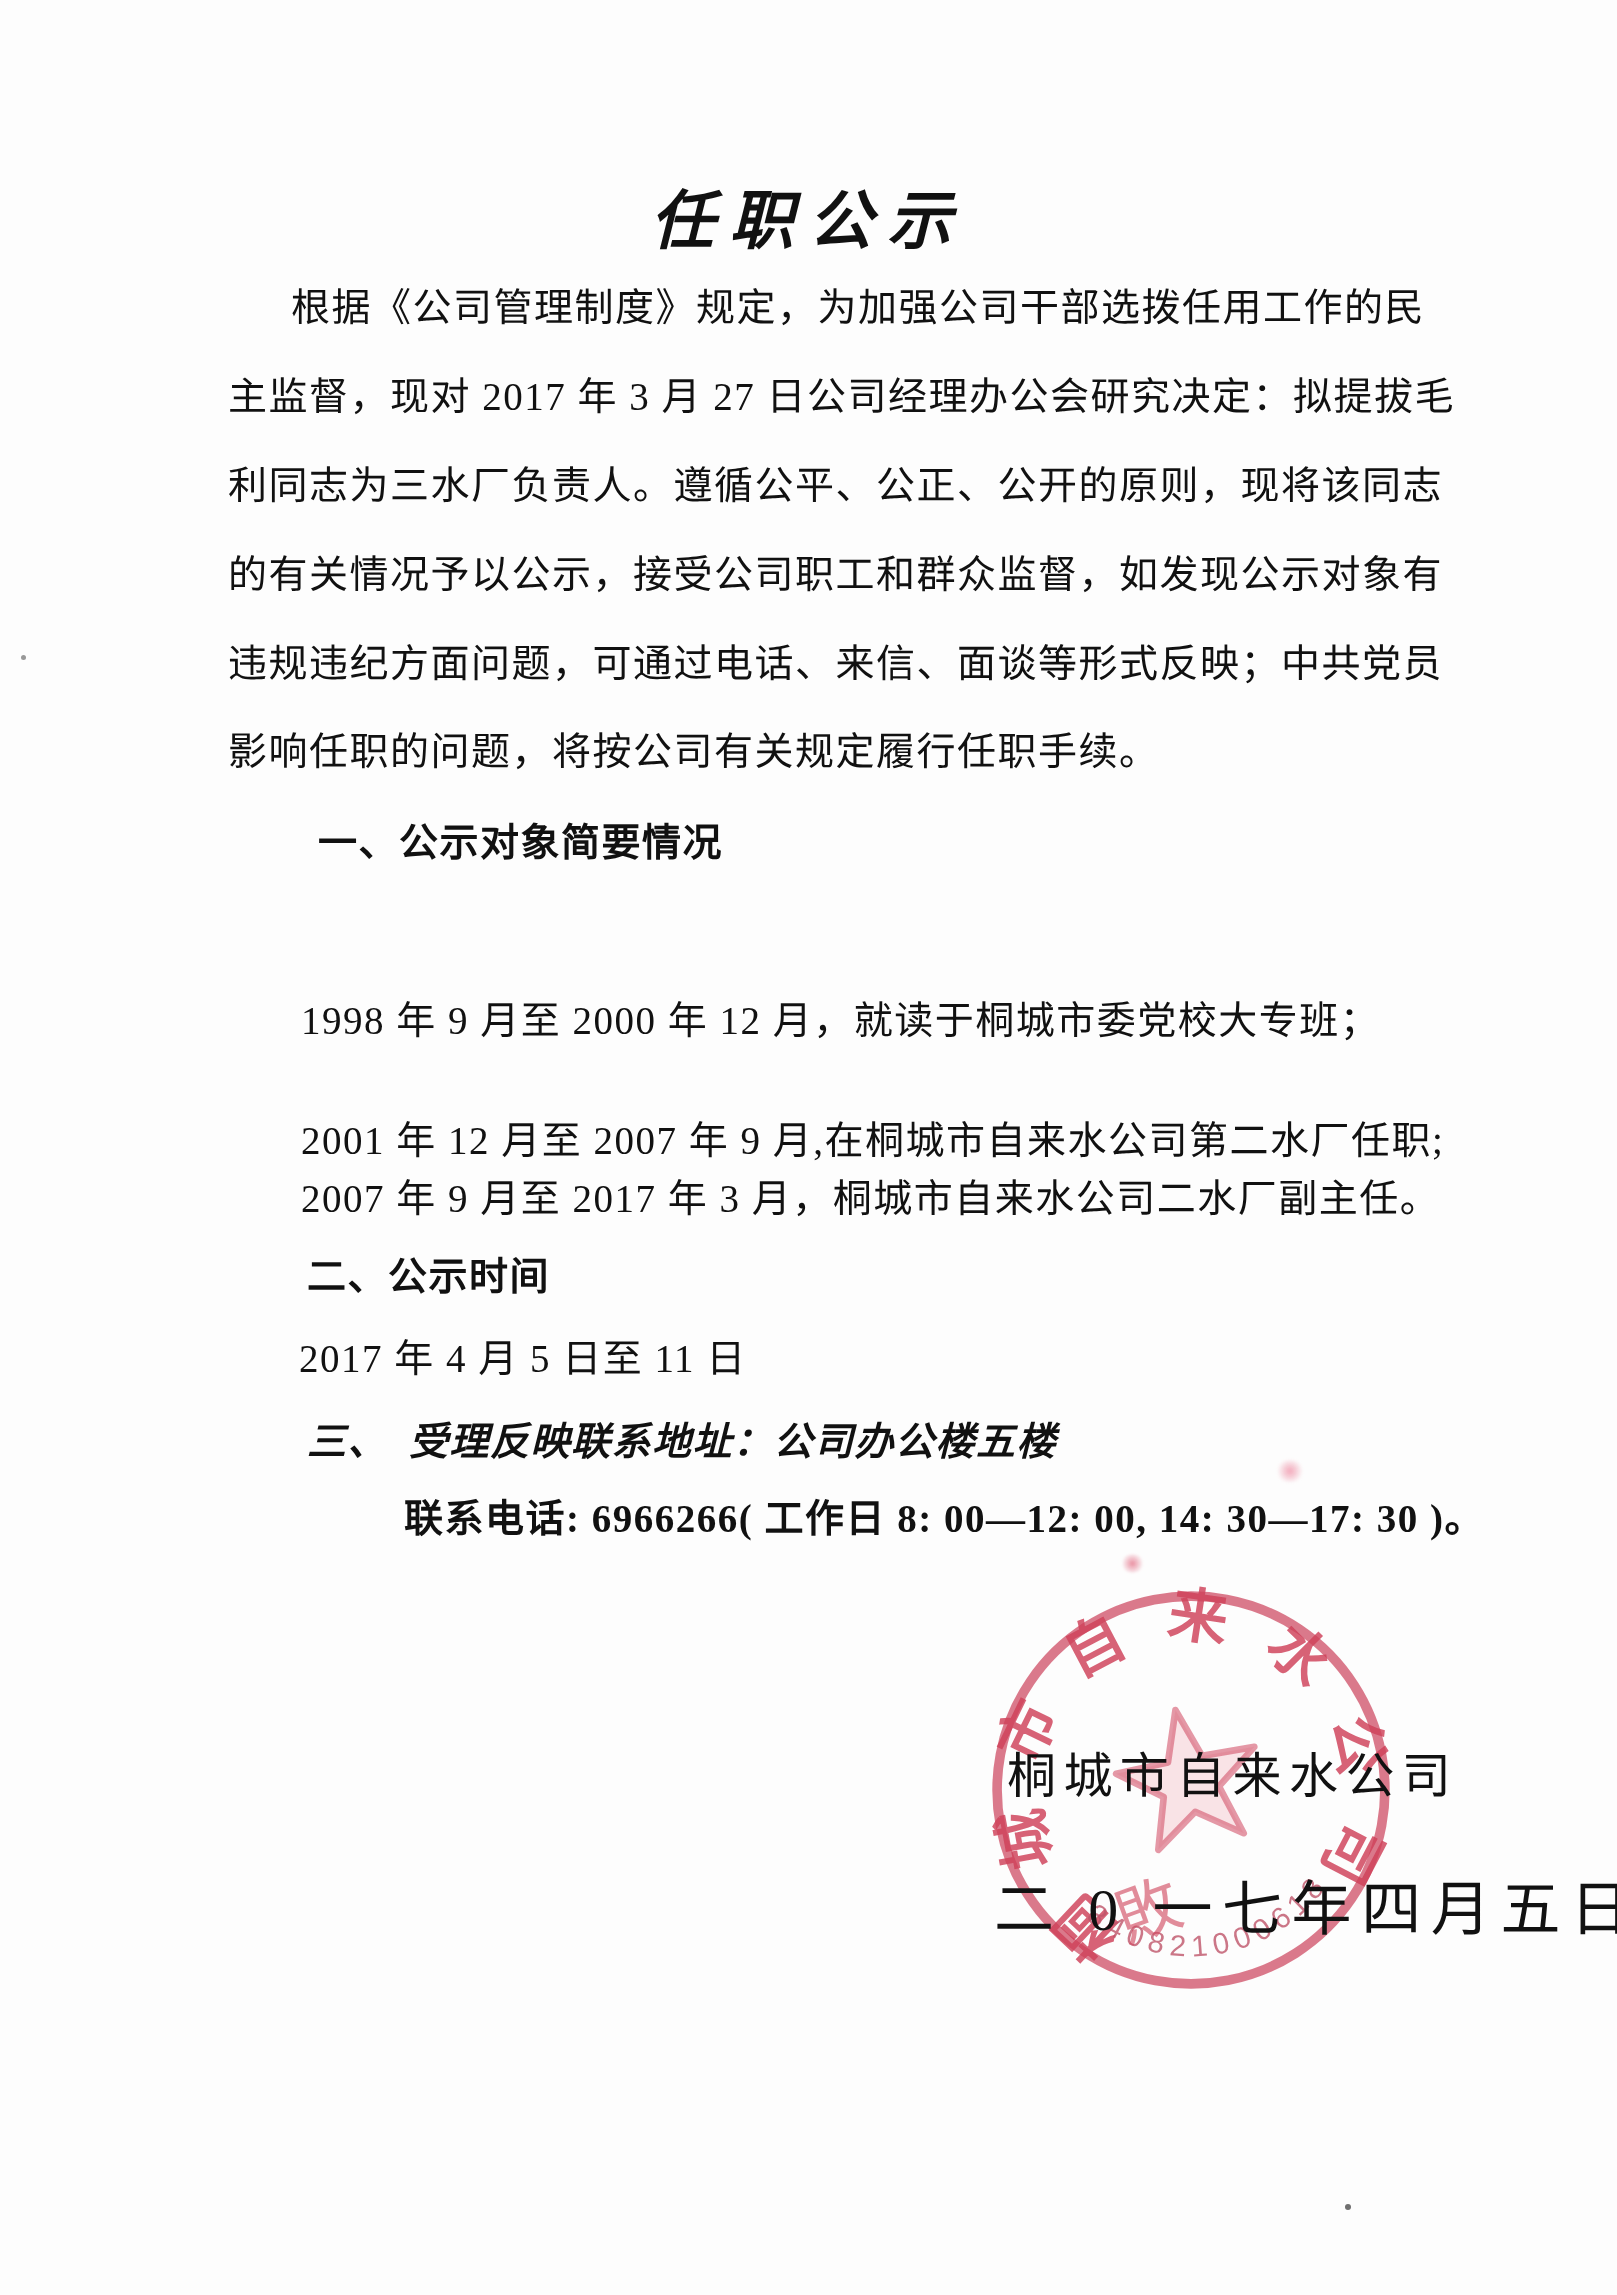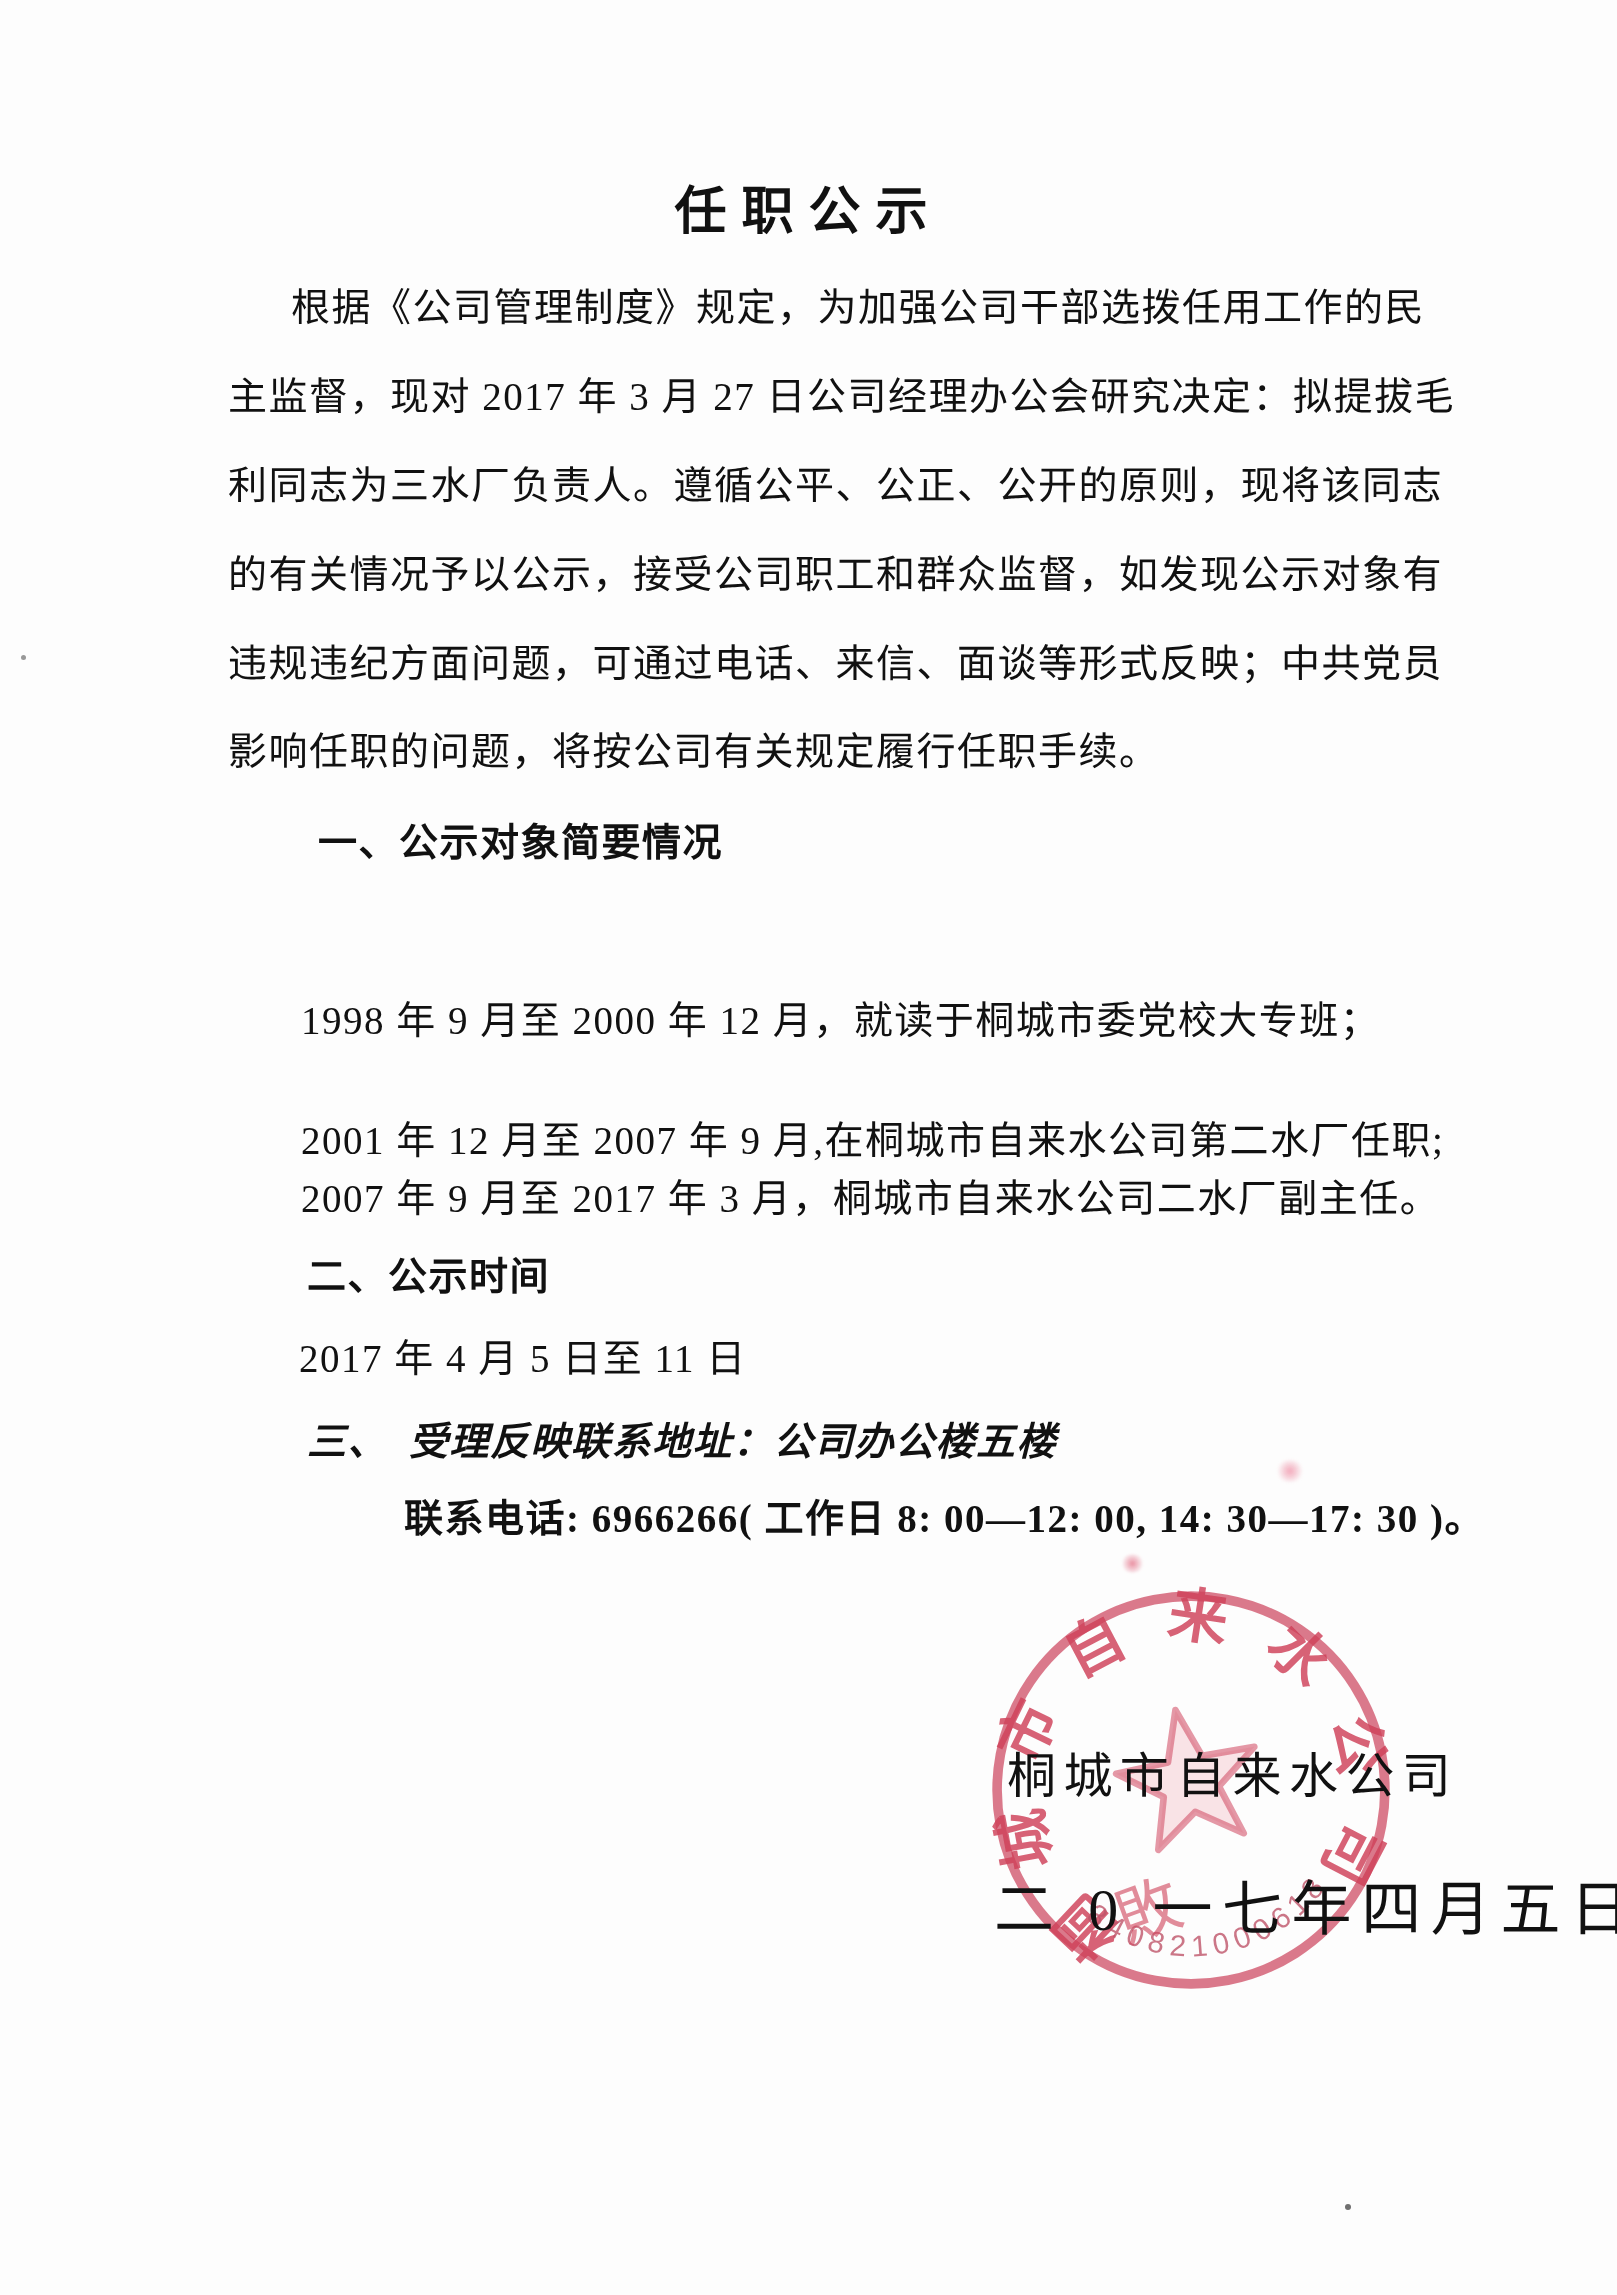--- a/index.html
+++ b/index.html
@@ -22,24 +22,25 @@
     font-size: 39px;
     letter-spacing: 1.5px;
     line-height: 1.2;
   }
   .title {
     position: absolute;
     top: 169px;
     left: 0;
     width: 100%;
     text-align: center;
-    font-size: 52px;
+    font-size: 64px;
     font-weight: 700;
     letter-spacing: 15px;
     white-space: nowrap;
+    font-style: italic;
   }
   .bold { font-weight: 700; }
   .sig {
     position: absolute;
     white-space: nowrap;
     z-index: 3;
   }
   .sig.company {
     top: 1736px;
     left: 1007px;

